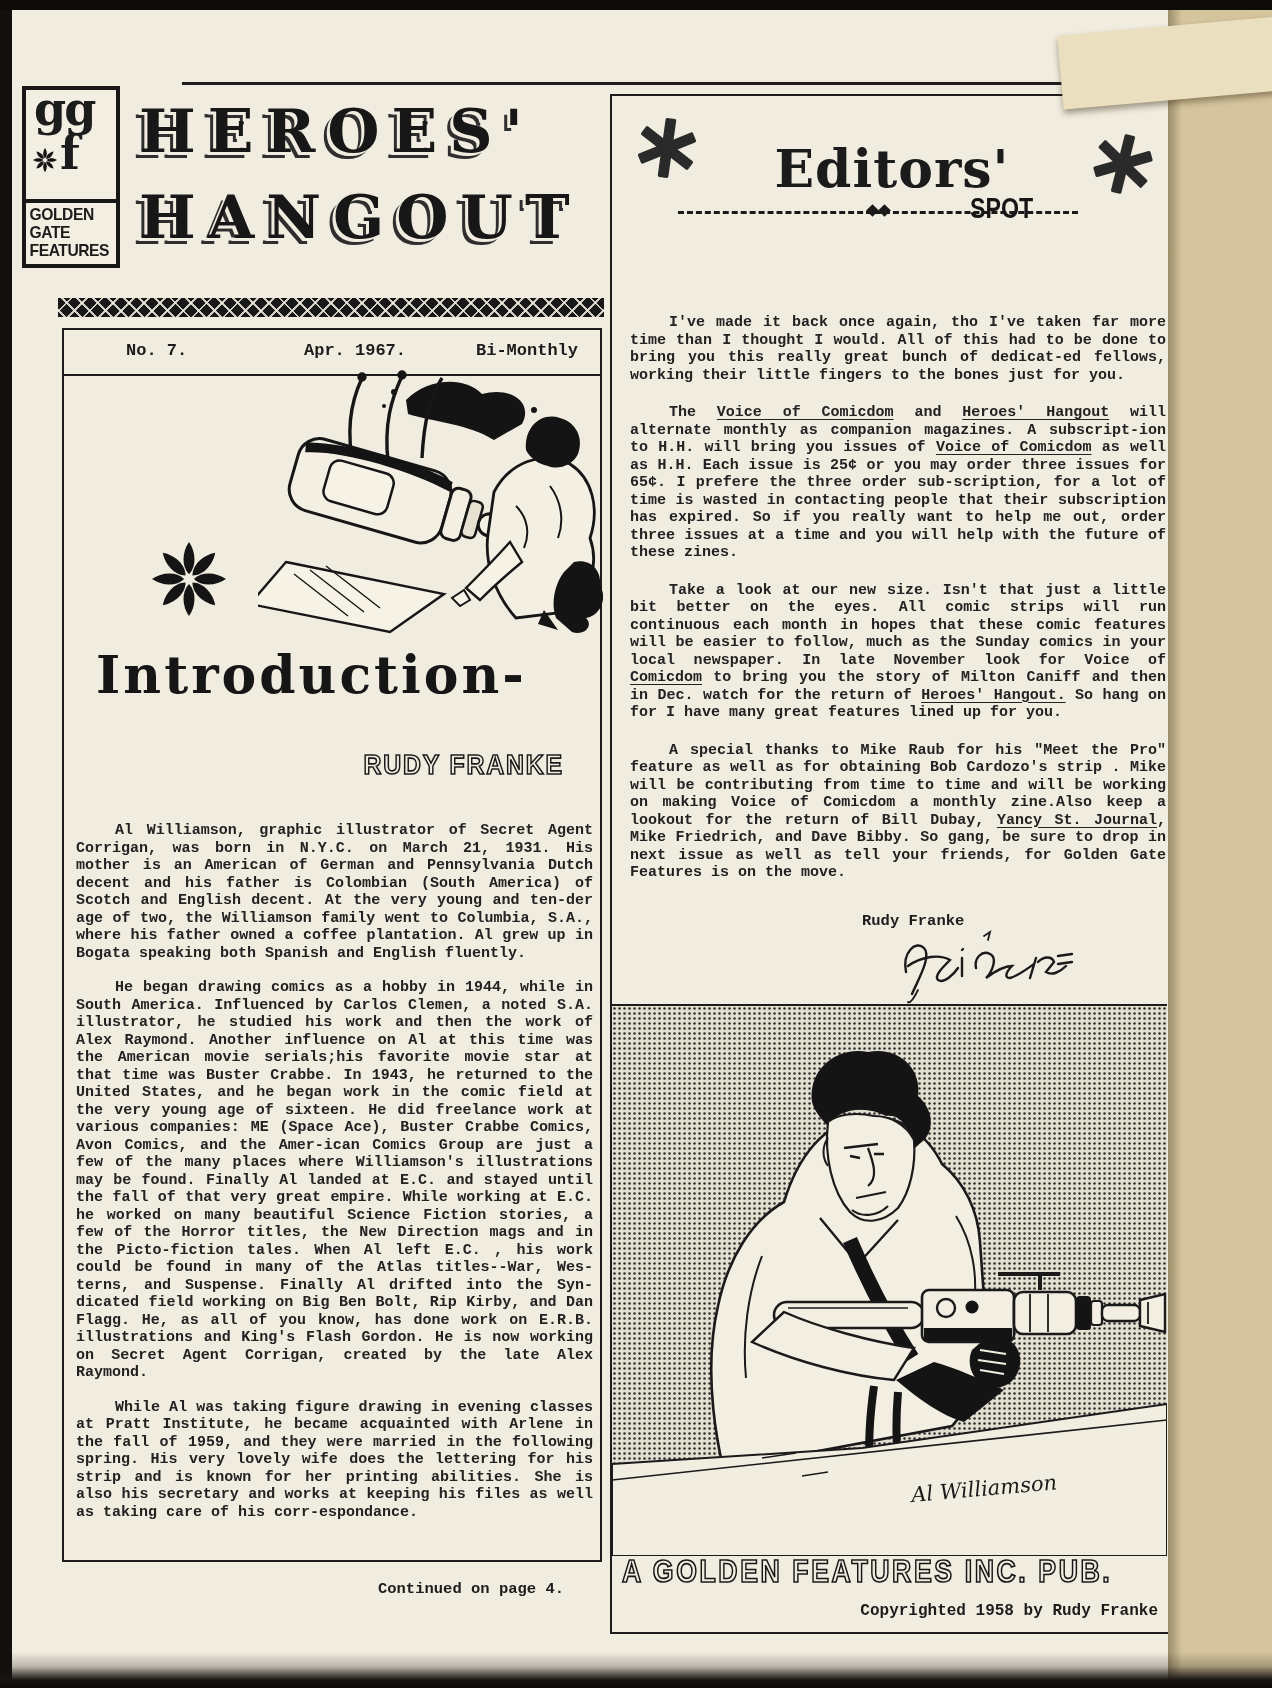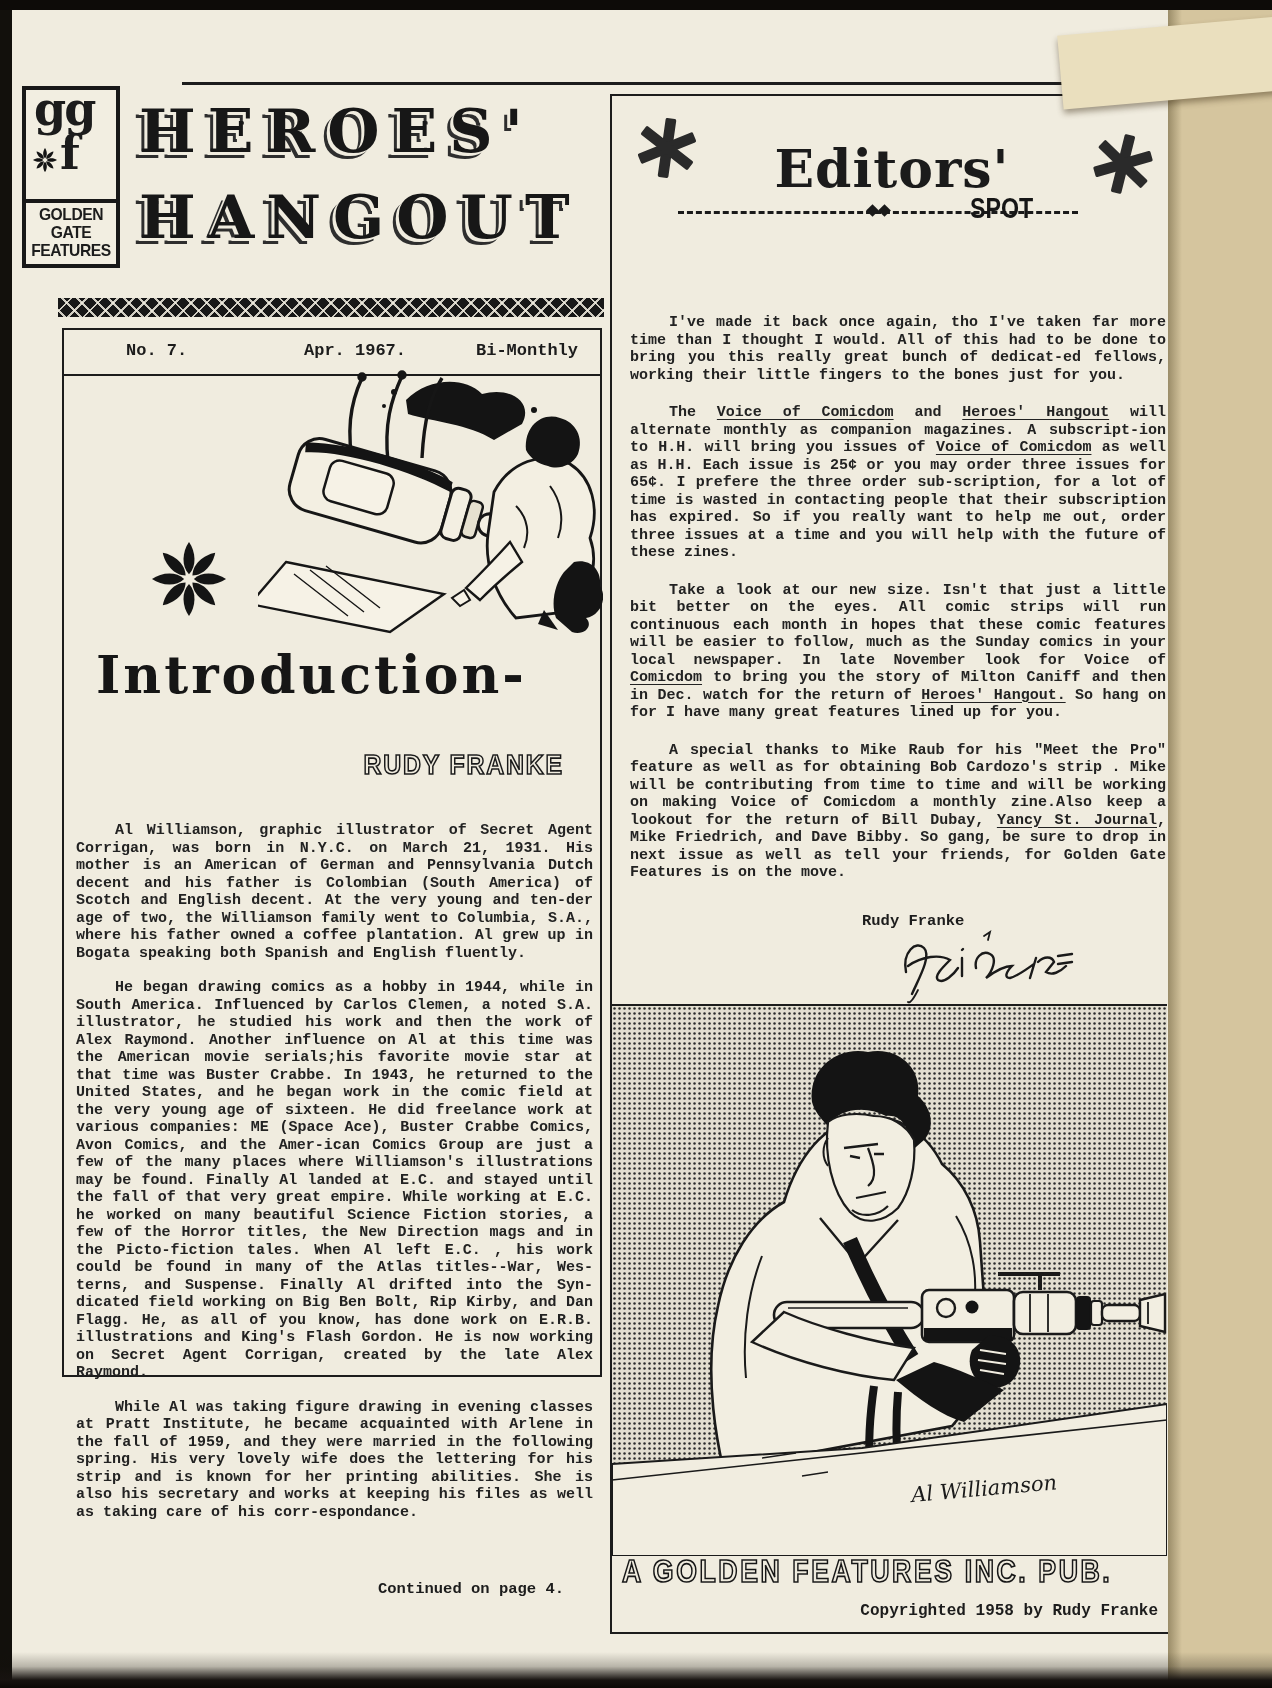--- a/index.html
+++ b/index.html
@@ -18,39 +18,39 @@
         background:linear-gradient(180deg,rgba(20,16,10,0) 0%,rgba(20,16,10,.25) 40%,#171310 78%,#0b0906 100%);}
 
   
   .top-rule{position:absolute;left:170px;top:72px;width:990px;height:3px;background:#1c1c1c;}
   .ggf{position:absolute;left:10px;top:76px;width:98px;height:182px;border:4px solid #181818;background:#f2eee1;box-sizing:border-box;}
   .ggf-letters{height:100px;position:relative;font-family:"DejaVu Serif",serif;font-weight:bold;line-height:1;}
   .ggf-row1{position:absolute;left:8px;top:-4px;font-size:46px;letter-spacing:-2px;}
   .ggf-row2{position:absolute;left:6px;top:40px;font-size:46px;display:flex;align-items:center;}
   .ggf-row2 svg{margin:14px 2px 0 0;}
   .ggf-name{position:absolute;left:-4px;bottom:-4px;width:90px;border:4px solid #181818;background:#f2eee1;
-        text-align:center;font-weight:bold;font-size:17px;line-height:18px;letter-spacing:-.5px;
+        font-weight:bold;font-size:17px;line-height:18px;letter-spacing:-.5px;
         transform:none;padding:3px 0 4px;}
   .ggf-name div{transform:scaleX(.92);}
 
   .masthead{position:absolute;left:118px;top:78px;width:480px;font-family:"DejaVu Serif",serif;
         font-weight:bold;font-size:60px;line-height:86px;letter-spacing:12px;color:#171717;
         text-shadow:-3px 3px 0 #f0ecdf,-6px 6px 0 #2e2e2e;white-space:nowrap;margin-left:9px;}
   .chain{position:absolute;left:46px;top:288px;width:546px;height:19px;background-color:#181818;
         background-image:repeating-linear-gradient(45deg,transparent 0 4px,rgba(240,236,223,.85) 4px 6px,transparent 6px 11px),
                          repeating-linear-gradient(-45deg,transparent 0 4px,rgba(240,236,223,.85) 4px 6px,transparent 6px 11px);}
 
   
   .typed{font-family:"Liberation Mono","DejaVu Sans Mono",monospace;font-weight:bold;color:#222;
         font-size:15px;line-height:17.5px;text-align:justify;margin:0;}
   p.typed{text-indent:2.6em;}
   .u{text-decoration:underline;text-underline-offset:3px;}
 
   
-  .left-box{position:absolute;left:50px;top:318px;width:540px;height:1049px;border:2.5px solid #1c1c1c;box-sizing:border-box;}
+  .left-box{position:absolute;left:50px;top:318px;width:540px;height:1234px;border:2.5px solid #1c1c1c;box-sizing:border-box;}
   .issue-bar{position:absolute;left:0;top:0;width:100%;height:46px;border-bottom:2.5px solid #1c1c1c;box-sizing:border-box;
         font-family:"Liberation Mono","DejaVu Sans Mono",monospace;font-weight:bold;font-size:17px;}
   .issue-bar span{position:absolute;top:11px;}
   .issue-no{left:62px;} .issue-date{left:240px;} .issue-freq{left:412px;}
   .subject{position:absolute;left:14px;top:80px;font-family:"DejaVu Serif",serif;font-weight:bold;
         font-size:44px;line-height:47px;letter-spacing:1px;color:#151515;}
   .intro-head{position:absolute;left:32px;top:314px;font-family:"DejaVu Serif",serif;font-weight:bold;
         font-size:52px;letter-spacing:3px;color:#161616;}
   .byline{position:absolute;left:280px;top:420px;width:220px;text-align:right;
         font-family:"Liberation Sans",sans-serif;font-weight:bold;font-size:27px;letter-spacing:2px;

